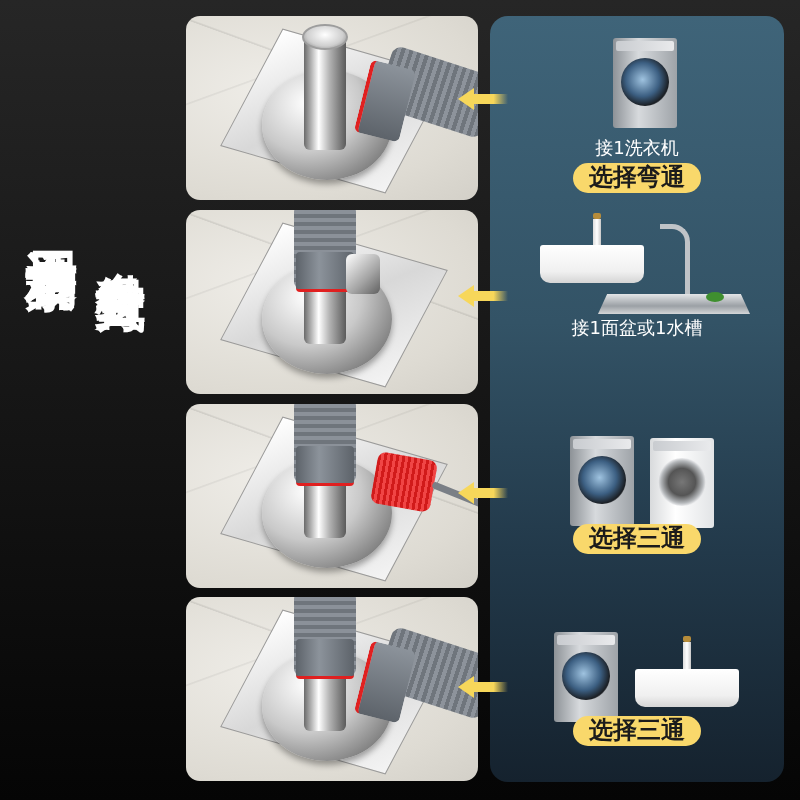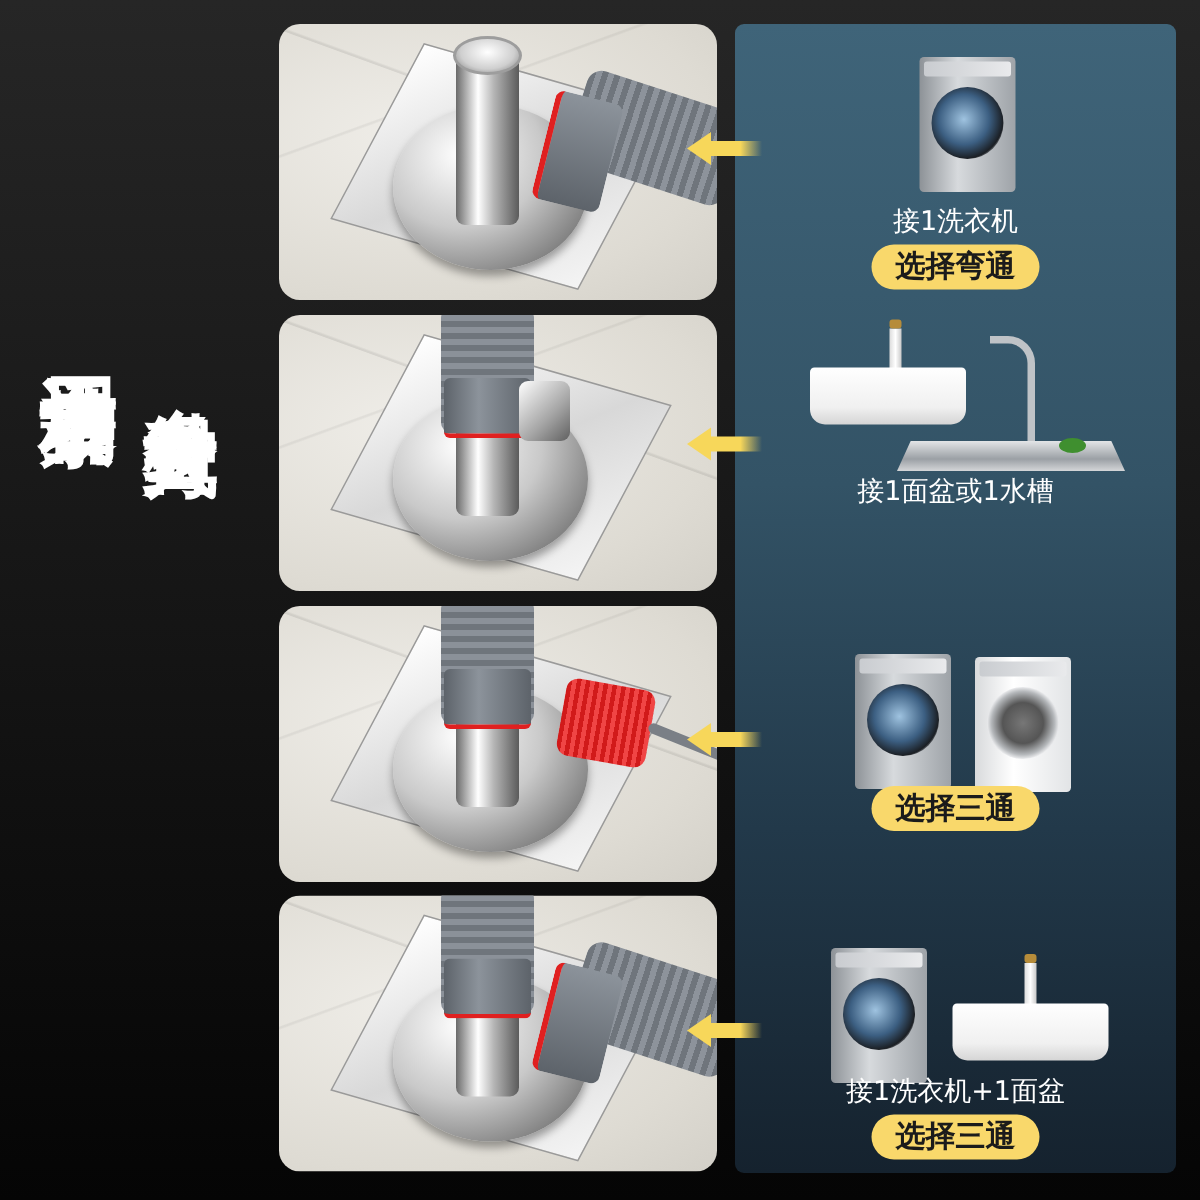--- a/index.html
+++ b/index.html
@@ -147,21 +147,21 @@
   }
   .arrow-1 { top: 88px; }
   .arrow-2 { top: 285px; }
   .arrow-3 { top: 482px; }
   .arrow-4 { top: 676px; }
 
   .panel {
     position: absolute;
     left: 490px; top: 16px;
     width: 294px; height: 766px;
-    border-radius: 6px;
+    border-radius: 18px;
     background: linear-gradient(180deg, #3f6479 0%, #335366 40%, #22394a 70%, #15222e 100%);
     overflow: hidden;
   }
   .case {
     position: absolute;
     left: 0; width: 100%;
     text-align: center;
   }
   .case-1 { top: 120px; }
   .case-2 { top: 300px; text-align: center; }
@@ -170,21 +170,21 @@
   .case-title {
     color: #ffffff;
     font-size: 18px;
     line-height: 24px;
     margin-bottom: 3px;
   }
   .case-badge {
     display: inline-block;
     background: #f9d86b;
     color: #1b1b1b;
-    font-size: 20px;
+    font-size: 24px;
     font-weight: bold;
     line-height: 28px;
     height: 30px;
     padding: 0 16px;
     border-radius: 15px;
   }
 
   .washer {
     position: absolute;
     width: 64px; height: 90px;
@@ -330,21 +330,20 @@
     <div class="case-title">接1洗衣机</div>
     <div class="case-badge">选择弯通</div>
   </div>
   <div class="case case-2">
     <div class="case-title">接1面盆或1水槽</div>
   </div>
   <div class="case case-3">
     <div class="case-badge">选择三通</div>
   </div>
   <div class="case case-4">
-    <div class="case-title">接1洗衣机+1面盆</div>
     <div class="case-badge">选择三通</div>
   </div>
 </div>
 
 <div class="arrow arrow-1">
     <div class="shaft"></div>
     <div class="head"></div>
   </div>
 <div class="arrow arrow-2">
     <div class="shaft"></div>

